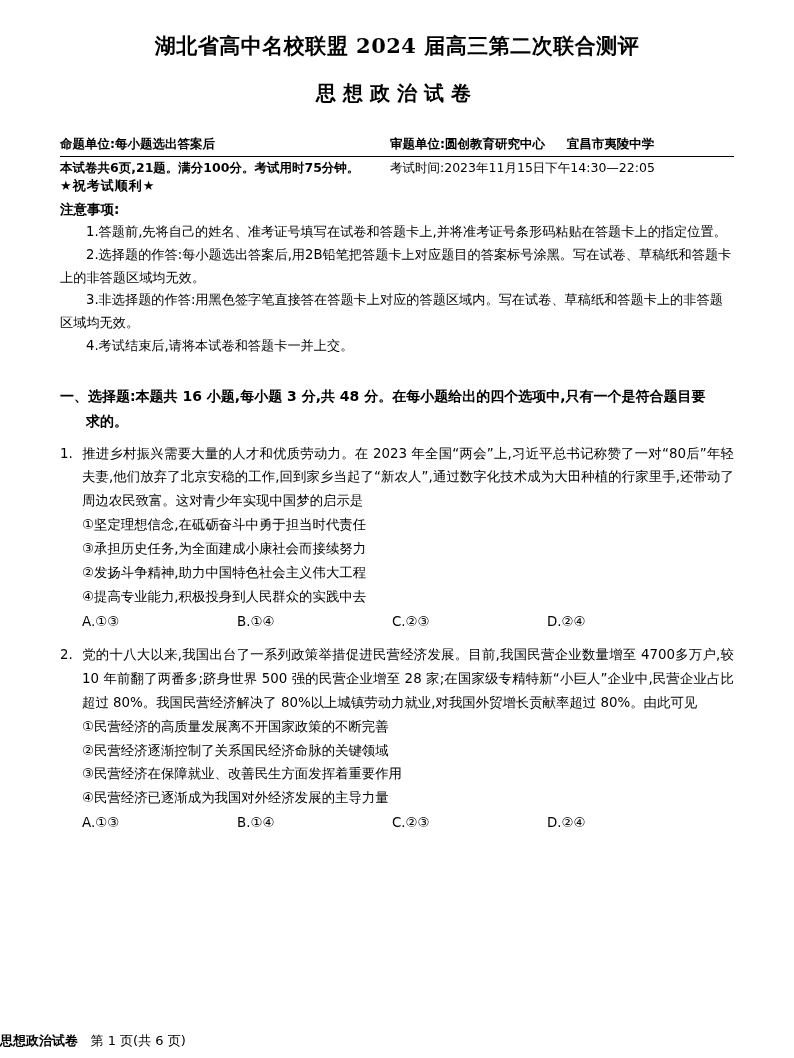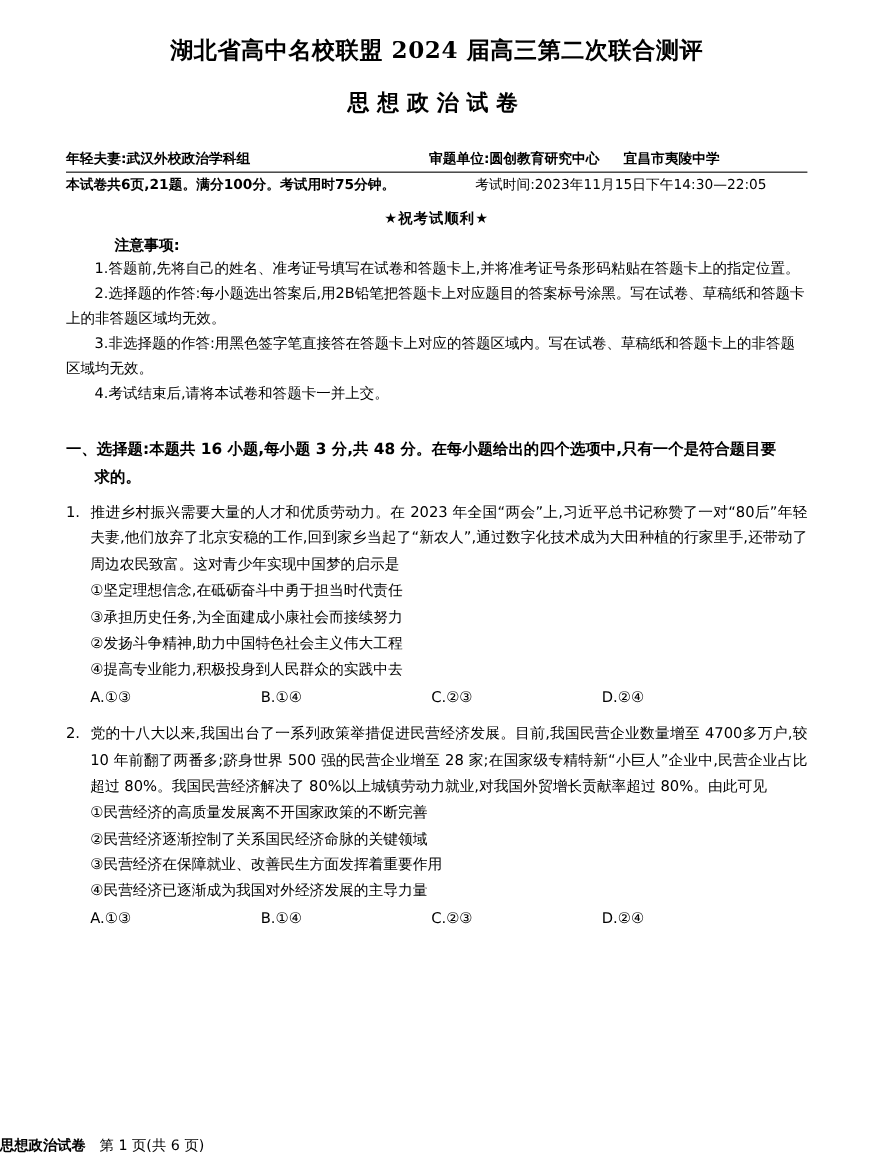--- a/index.html
+++ b/index.html
@@ -53,43 +53,40 @@
   .underline-box {
     border-bottom: 1.5px solid #000;
     padding-bottom: 2px;
     margin-bottom: 2px;
   }
   .meta-line2 {
     display: flex;
     font-size: 12.5px;
     font-weight: bold;
     margin-top: 3px;
-    gap: 42px;
   }
   .meta-line2 .left {
     width: 330px;
   }
   .meta-line2 .right {
     flex: 1;
     font-weight: normal;
   }
   .wish {
-    text-align: center;
+    text-align: left;
     font-size: 13px;
     font-weight: bold;
-    margin-top: 13px;
     margin-bottom: 6px;
     letter-spacing: 1px;
   }
   .notice-title {
     font-size: 13.5px;
     font-weight: bold;
     margin-top: 6px;
     margin-bottom: 2px;
-    margin-left: 44px;
   }
   .notice-item {
     font-size: 13.2px;
     line-height: 1.72;
     text-indent: 26px;
     margin: 0;
   }
   .section-head {
     font-size: 14px;
     font-weight: bold;
@@ -147,21 +144,21 @@
 </head>
 <body>
 
 <div class="page">
 
   <div class="title-main">湖北省高中名校联盟 2024 届高三第二次联合测评</div>
   <div class="title-sub">思想政治试卷</div>
 
   <div class="underline-box">
     <div class="meta-row">
-      <div class="left">年轻夫妻:武汉外校政治学科组</div>
+      <div class="left">命题单位:每小题选出答案后</div>
       <div class="right">
         <span>审题单位:圆创教育研究中心</span>
         &nbsp;&nbsp;&nbsp;
         <span>宜昌市夷陵中学</span>
       </div>
     </div>
   </div>
 
   <div class="meta-line2">
     <div class="left">本试卷共6页,21题。满分100分。考试用时75分钟。</div>

